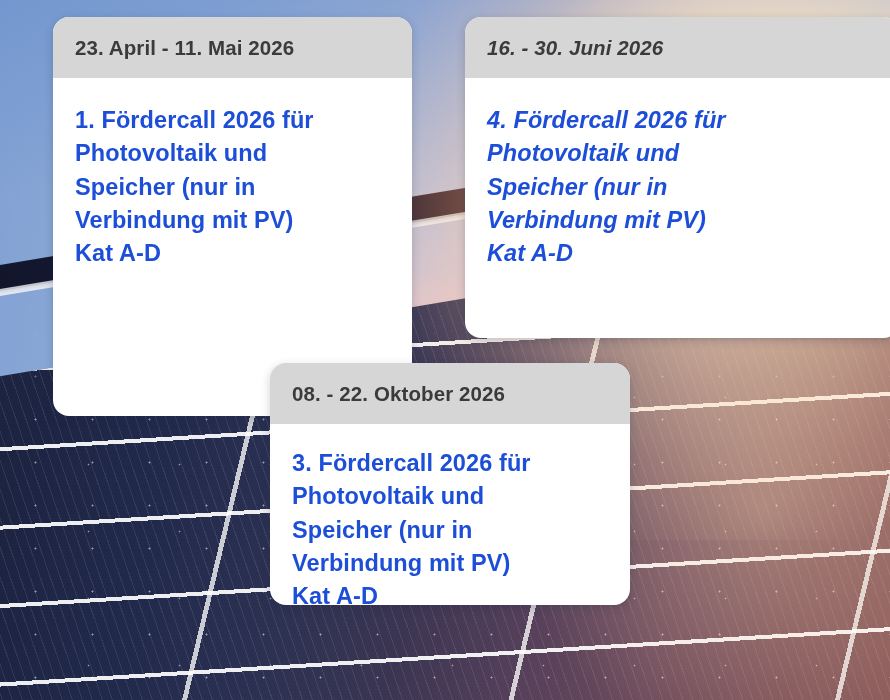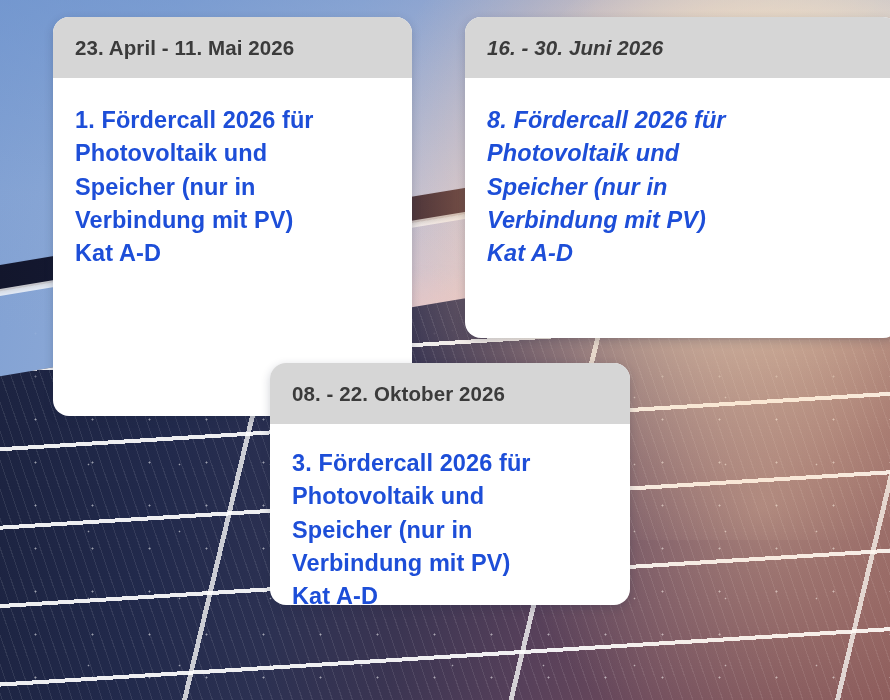--- a/index.html
+++ b/index.html
@@ -187,21 +187,21 @@
 Verbindung mit PV)
 Kat A-D</div>
     </div>
   </div>
 
   <div class="card" id="card-2">
     <div class="card-head">
       <span class="card-head-text">16. - 30. Juni 2026</span>
     </div>
     <div class="card-body">
-      <div class="card-body-text">8. Fördercall 2026 für
+      <div class="card-body-text">4. Fördercall 2026 für
 Photovoltaik und
 Speicher (nur in
 Verbindung mit PV)
 Kat A-D</div>
     </div>
   </div>
 
   <div class="card" id="card-3">
     <div class="card-head">
       <span class="card-head-text">08. - 22. Oktober 2026</span>

